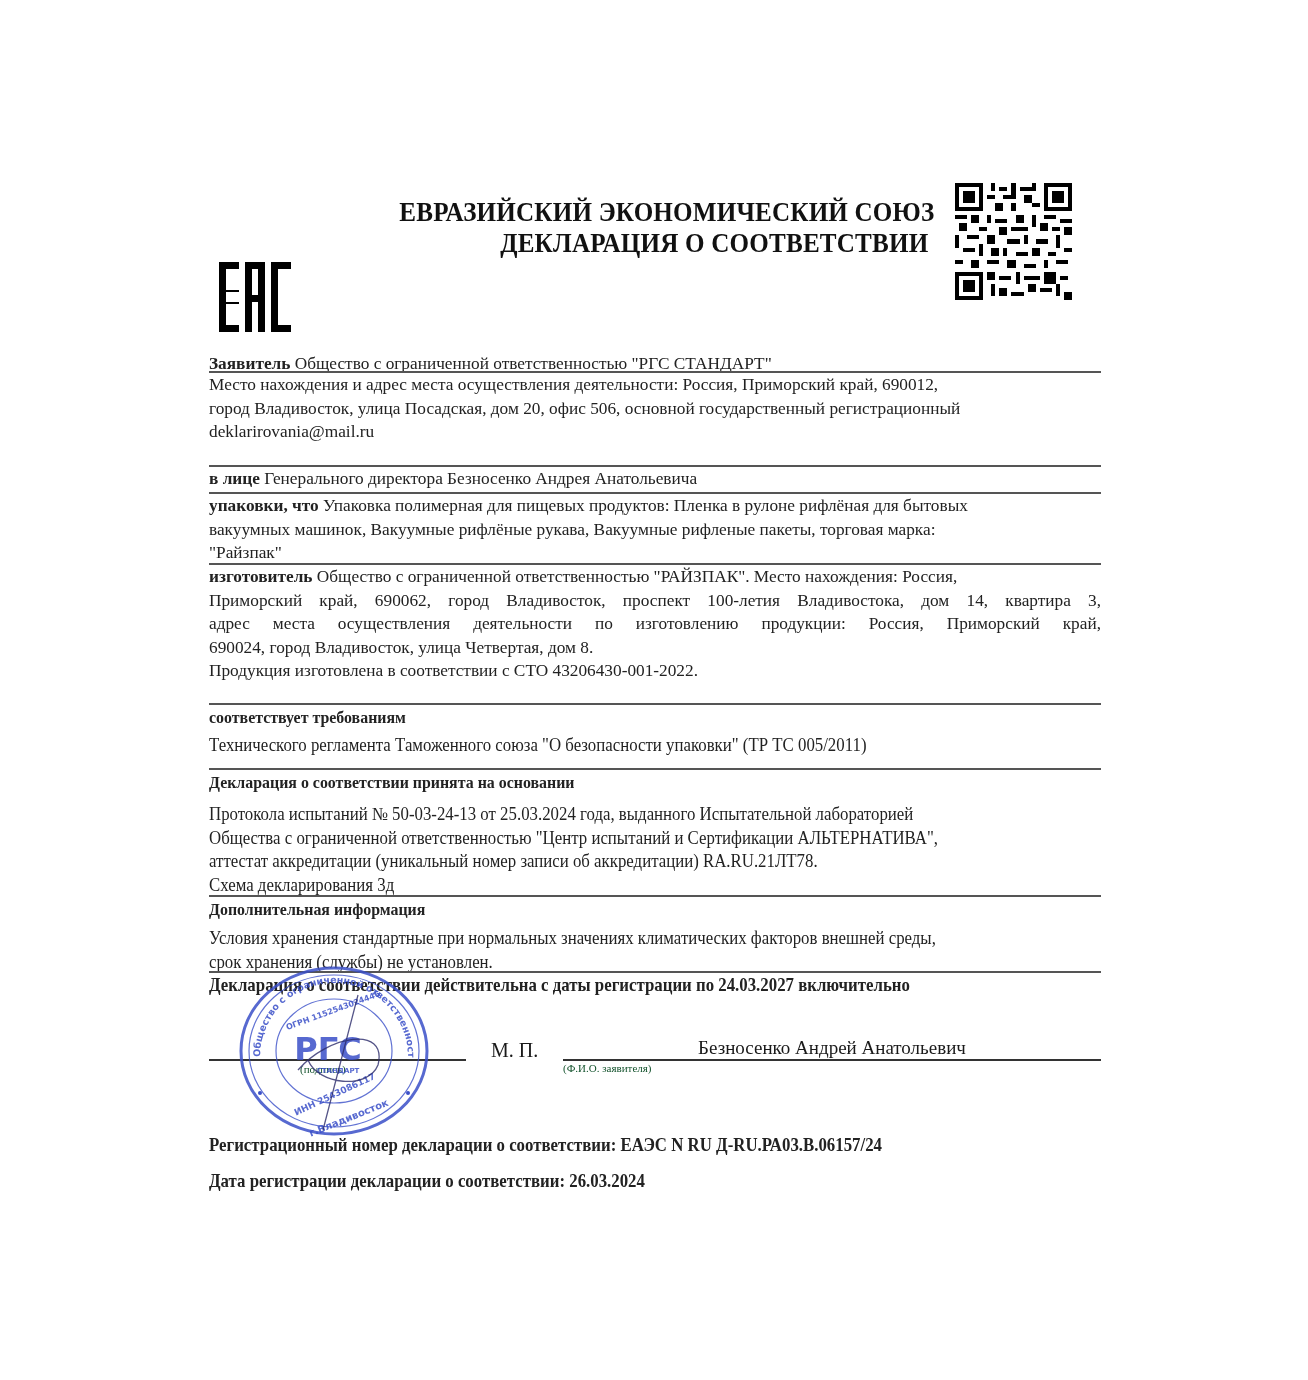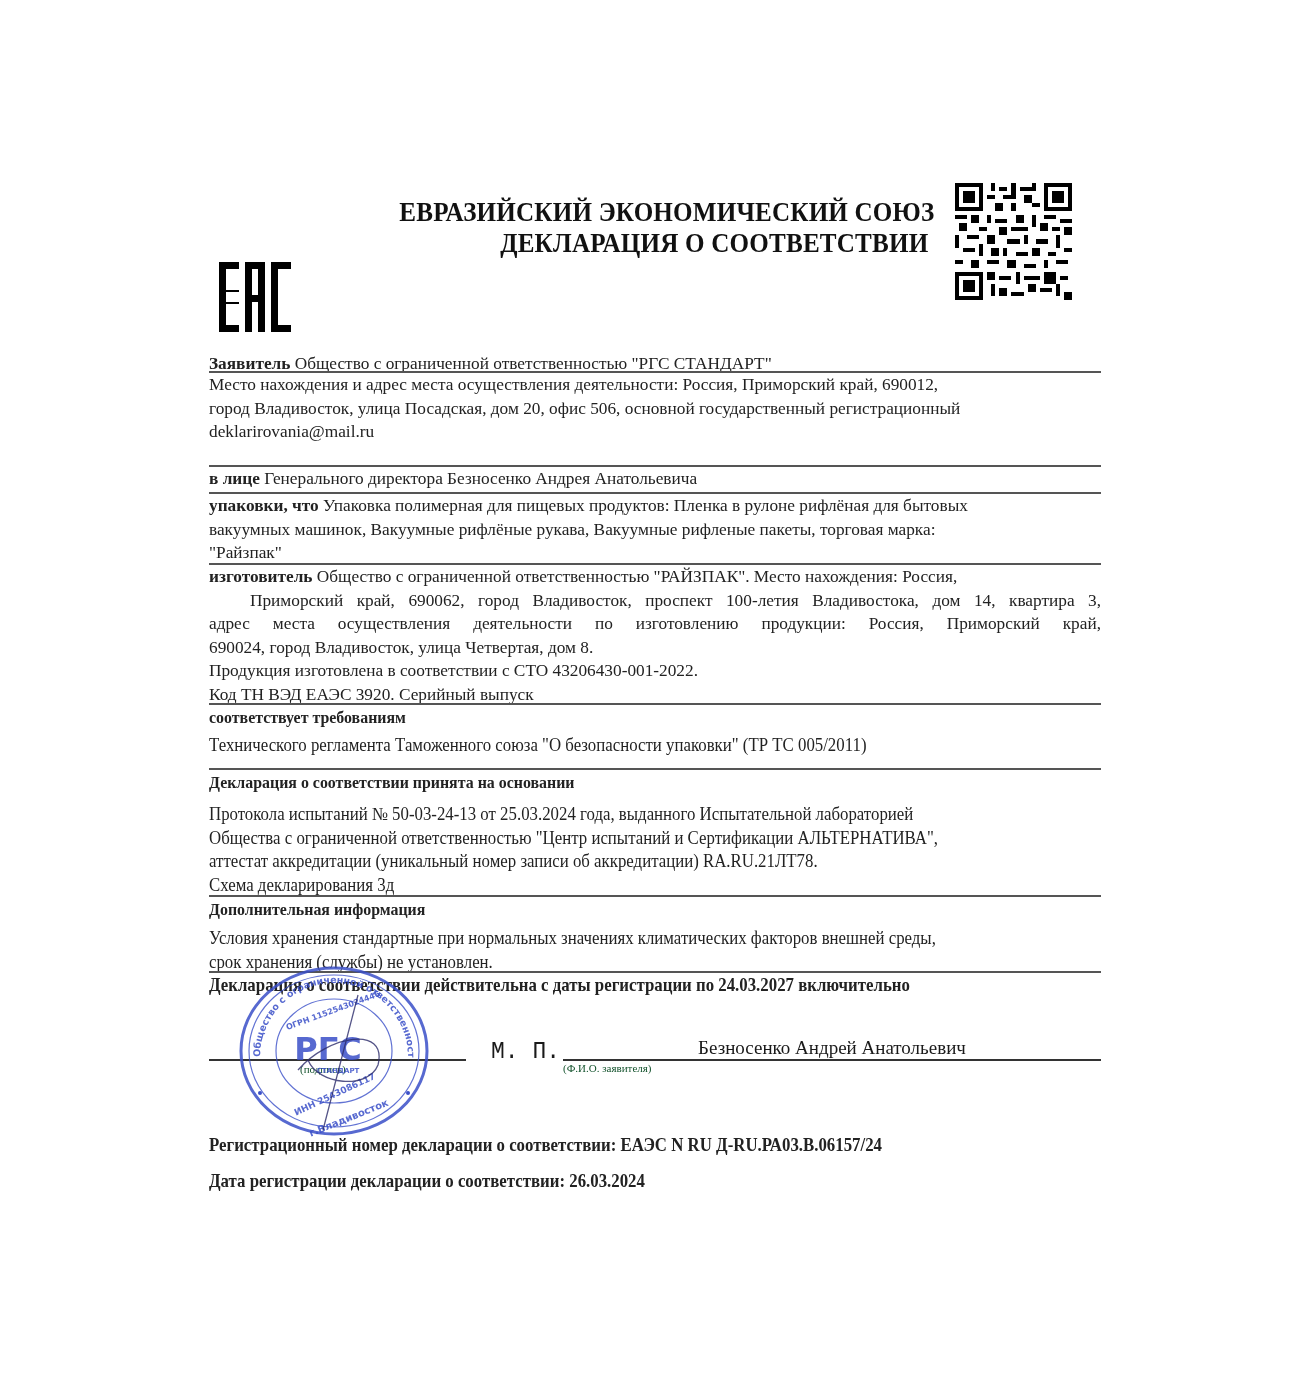--- a/index.html
+++ b/index.html
@@ -137,25 +137,24 @@
 
 <div class="txt" style="top:494px;">
   <div><span class="b">упаковки, что</span> <span>Упаковка полимерная для пищевых продуктов: Пленка в рулоне рифлёная для бытовых</span></div>
   <div>вакуумных машинок, Вакуумные рифлёные рукава, Вакуумные рифленые пакеты, торговая марка:</div>
   <div>"Райзпак"</div>
 </div>
 <div class="hline" style="top:563px;"></div>
 
 <div class="txt" style="top:565px;">
   <div class="justify"><span class="b">изготовитель</span> <span>Общество с ограниченной ответственностью "РАЙЗПАК". Место нахождения: Россия,</span></div>
-  <div class="justify" style="text-align-last:justify;margin-left:41px;">Приморский край, 690062, город Владивосток, проспект 100-летия Владивостока, дом 14, квартира 3,</div>
+  <div class="justify" style="text-align-last:justify;">Приморский край, 690062, город Владивосток, проспект 100-летия Владивостока, дом 14, квартира 3,</div>
   <div class="justify" style="text-align-last:justify;">адрес места осуществления деятельности по изготовлению продукции: Россия, Приморский край,</div>
   <div>690024, город Владивосток, улица Четвертая, дом 8.</div>
   <div>Продукция изготовлена в соответствии с СТО 43206430-001-2022.</div>
-  <div>Код ТН ВЭД ЕАЭС 3920. Серийный выпуск</div>
 </div>
 <div class="hline" style="top:703px;"></div>
 
 <div class="txt cond condb" style="top:706px;">соответствует требованиям</div>
 <div class="txt cond" style="top:734px; font-size:18.3px;">Технического регламента Таможенного союза "О безопасности упаковки" (ТР ТС 005/2011)</div>
 <div class="hline" style="top:768px;"></div>
 
 <div class="txt cond condb" style="top:771px;">Декларация о соответствии принята на основании</div>
 <div class="txt cond" style="top:803px; font-size:18.3px;">
   <div>Протокола испытаний № 50-03-24-13 от 25.03.2024 года, выданного Испытательной лабораторией</div>
@@ -169,21 +168,21 @@
 <div class="txt cond" style="top:927px; font-size:18.3px;">
   <div>Условия хранения стандартные при нормальных значениях климатических факторов внешней среды,</div>
   <div>срок хранения (службы) не установлен.</div>
 </div>
 <div class="hline" style="top:971px;"></div>
 
 <div class="txt cond condb" style="top:974px; font-size:18.3px;">Декларация о соответствии  действительна с даты регистрации по 24.03.2027 включительно</div>
 
 <div class="sig-line" style="left:209px; top:1059px; width:257px;"></div>
 <div class="abs small" style="left:300px; top:1063px;">(подпись)</div>
-<div class="abs" style="left:491px; top:1039px; font-size:23px;font-family:Liberation Mono, monospace;">М. П.</div>
+<div class="abs" style="left:491px; top:1039px; font-size:20px;">М. П.</div>
 <div class="sig-line" style="left:563px; top:1059px; width:538px;"></div>
 <div class="abs" style="left:563px; width:538px; top:1037px; text-align:center; font-size:19px;">Безносенко Андрей Анатольевич</div>
 <div class="abs small" style="left:563px; width:538px; top:1062px; text-align:left;">(Ф.И.О. заявителя)</div>
 
 <svg class="stamp" viewBox="0 0 192 172">
   <defs>
     <path id="stampArcTop" d="M 22 92 A 74 74 0 0 1 170 92"></path>
     <path id="stampArcBottom" d="M 40 120 A 60 60 0 0 0 152 120"></path>
   </defs>
   <ellipse cx="96" cy="86" rx="93" ry="83" fill="none" stroke="#3a4fc8" stroke-width="3" opacity="0.85"></ellipse>

